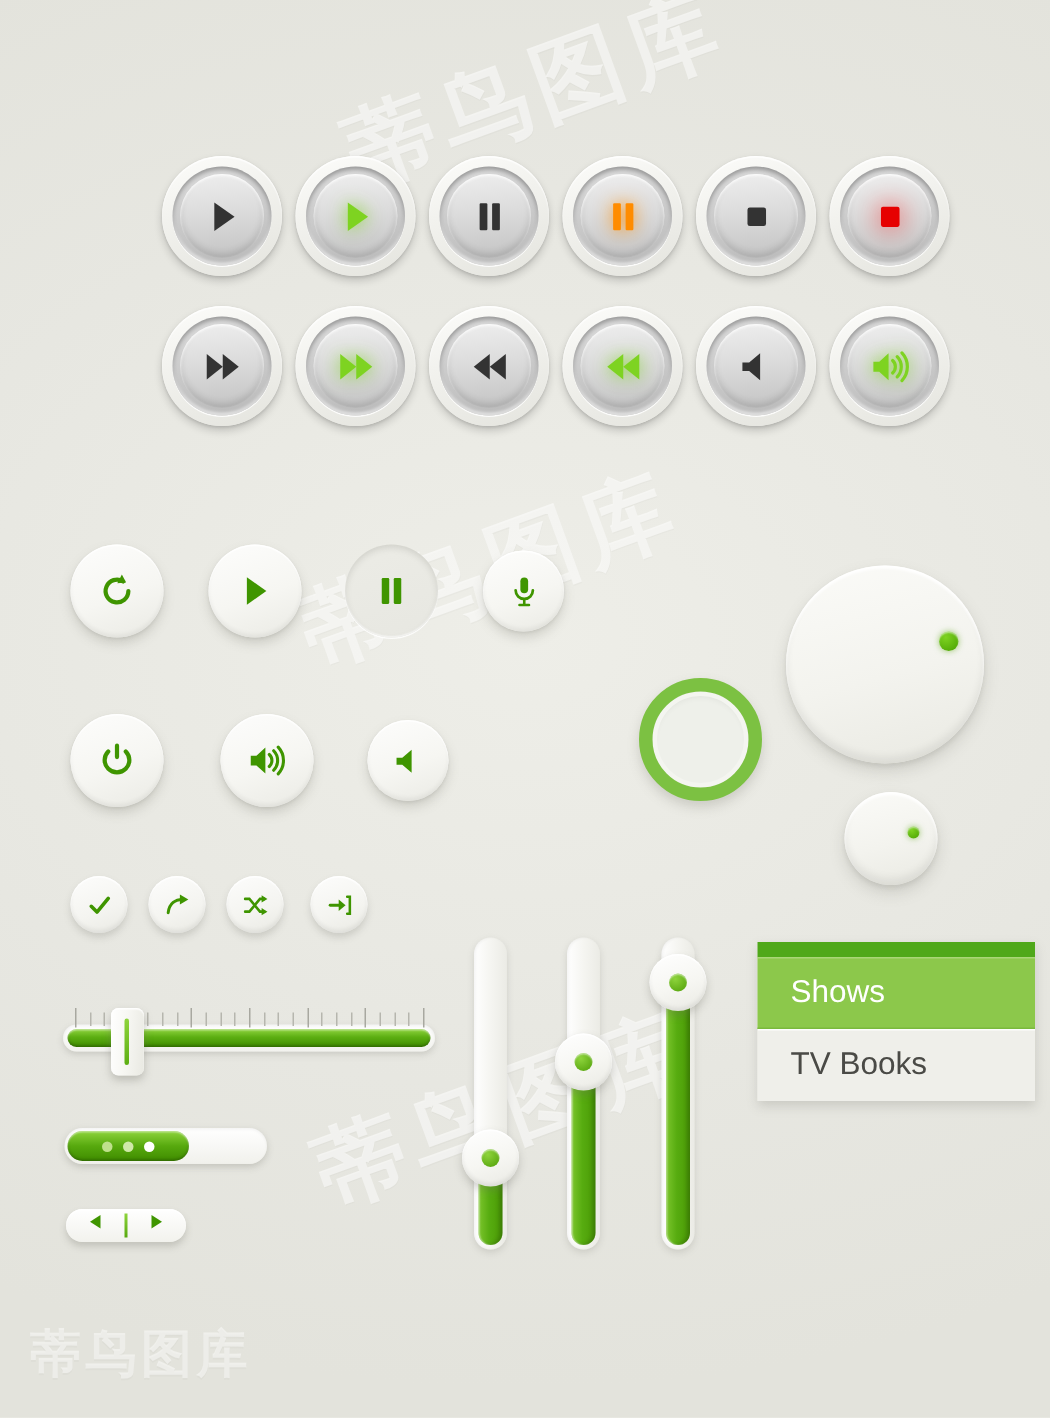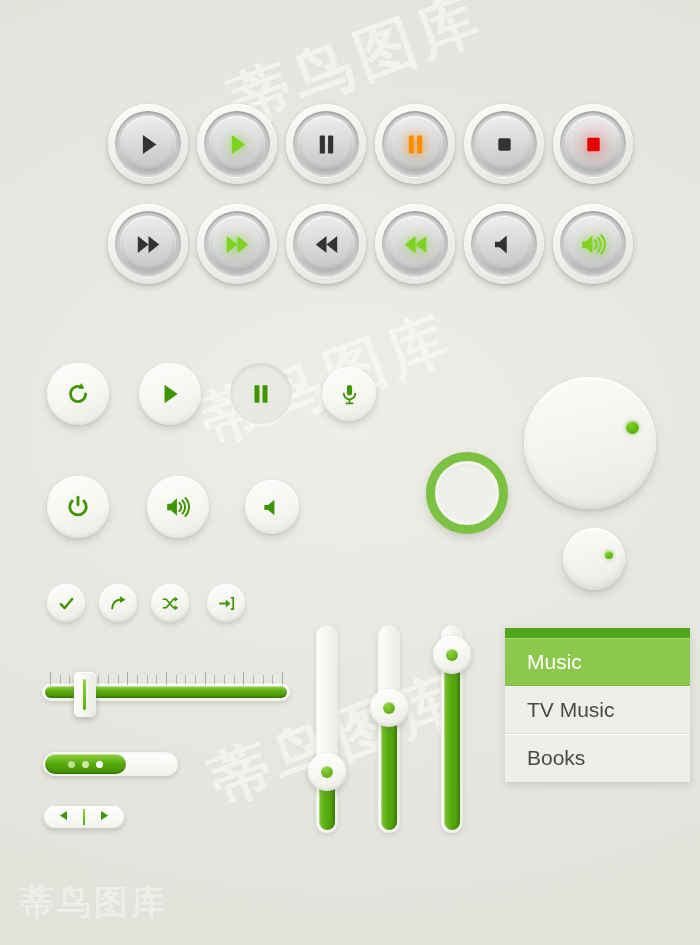--- a/index.html
+++ b/index.html
@@ -565,24 +565,21 @@
         <div class="vthumb" style="bottom: 158.76px;">
           <em></em>
         </div>
       </div>
     </div>
 
   <div id="menu">
     <div class="topbar"></div>
     <div id="menu-items">
         <div class="mi sel">
-          <span>Music</span>
+          <span>Shows</span>
         </div>
         <div class="mi">
-          <span>TV Music</span>
-        </div>
-        <div class="mi">
-          <span>Books</span>
+          <span>TV Books</span>
         </div>
       </div>
   </div>
 
 </div>
 
 </body></html>

